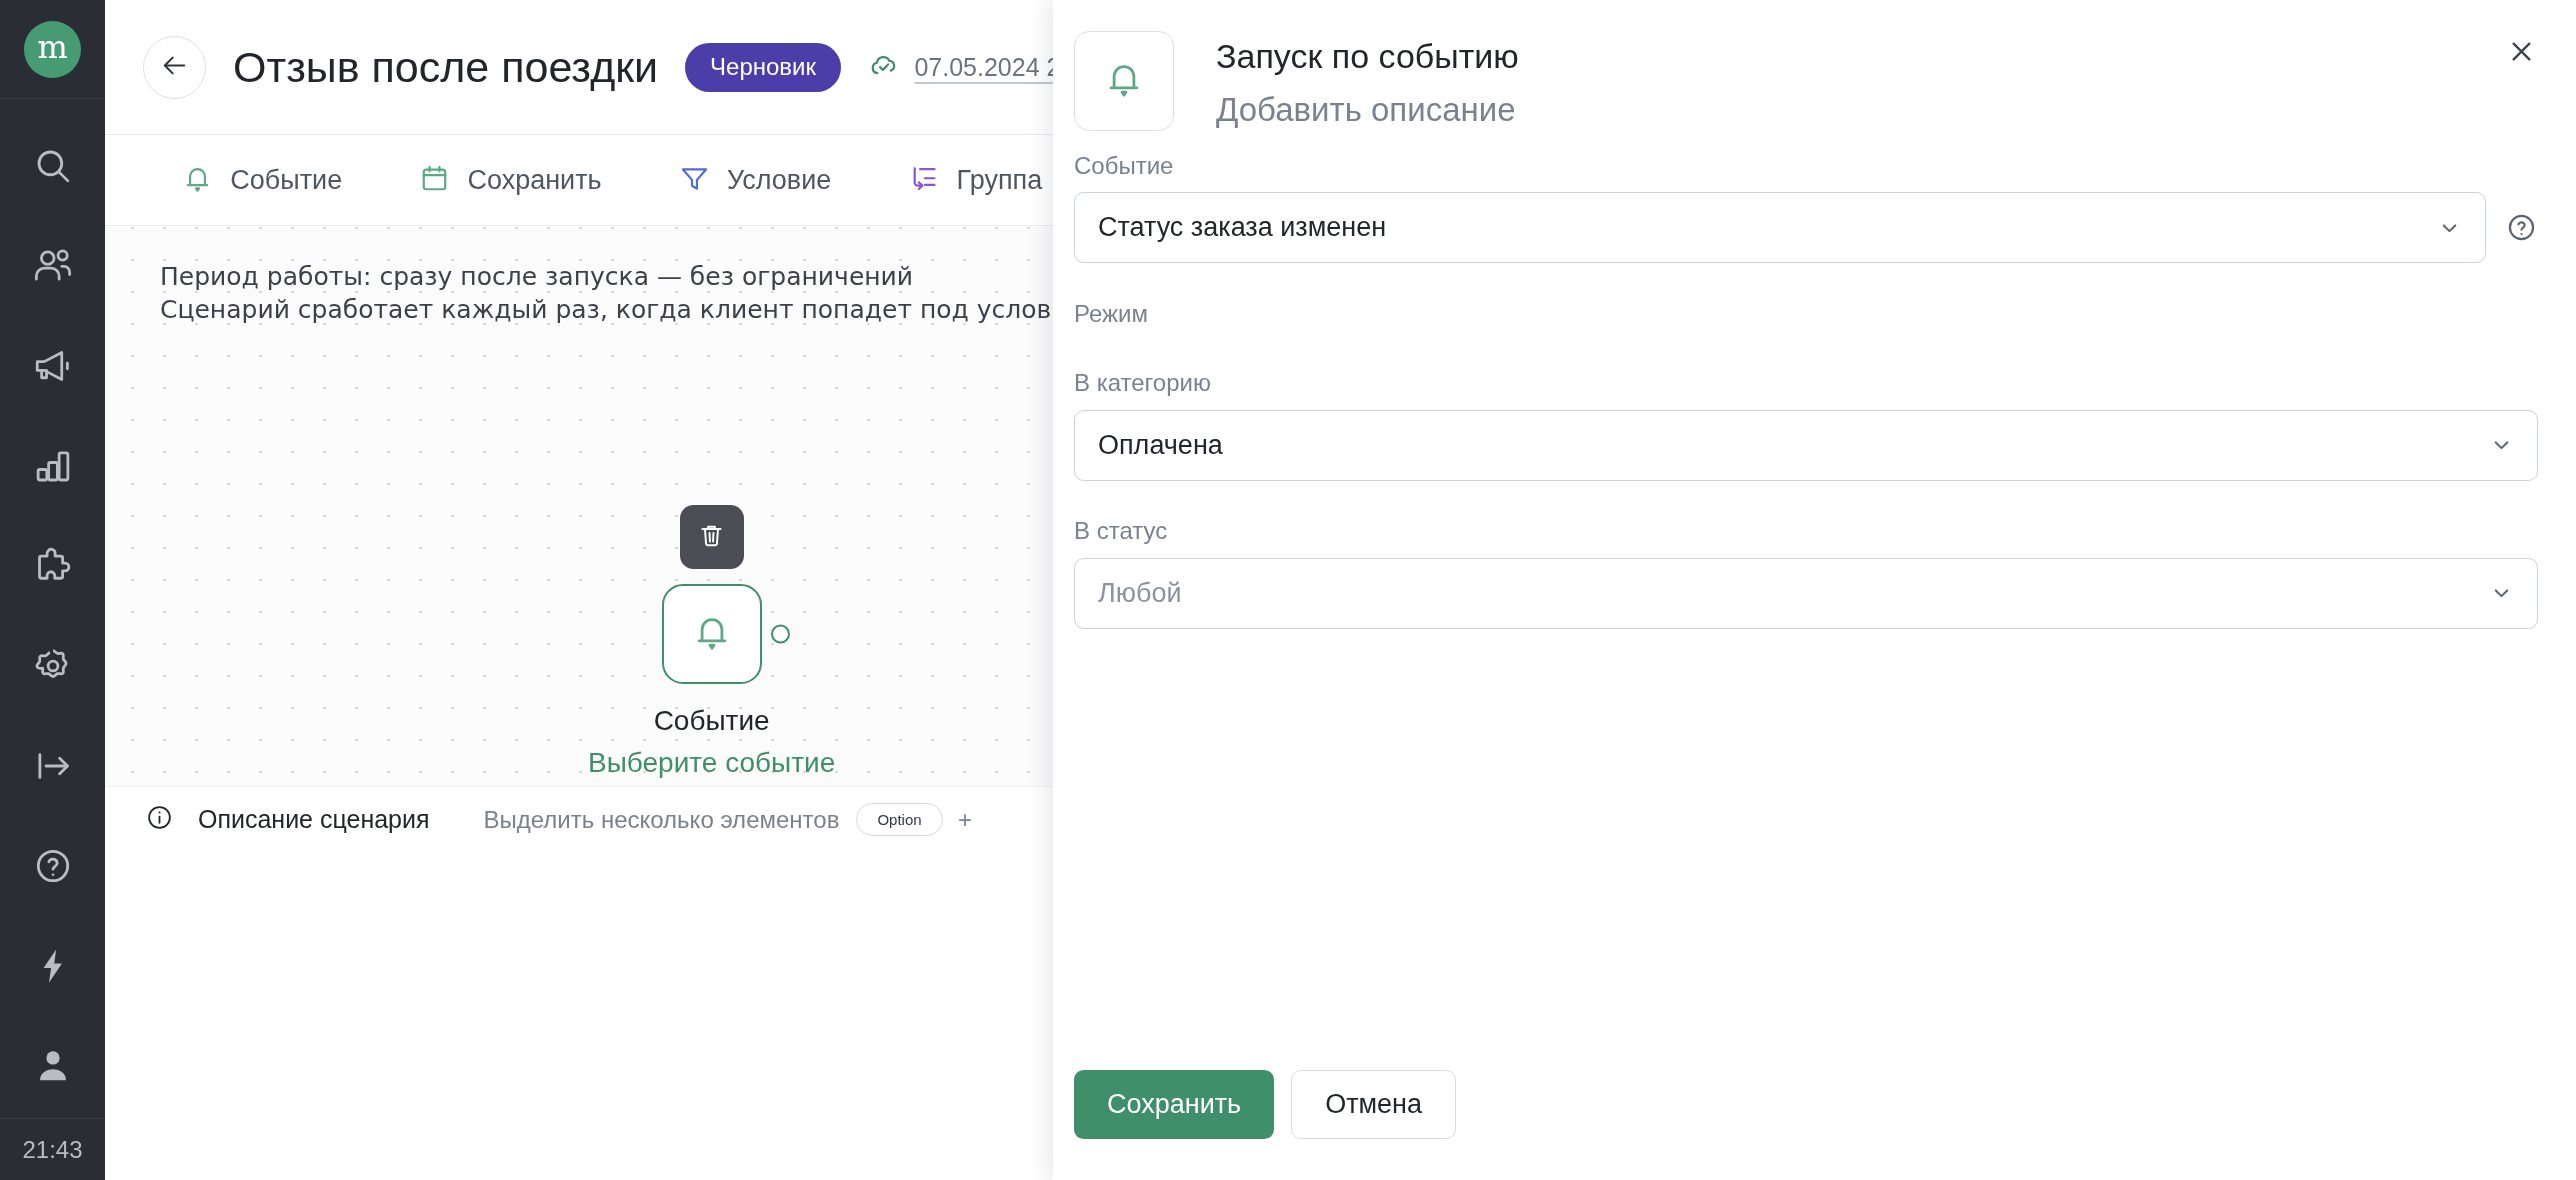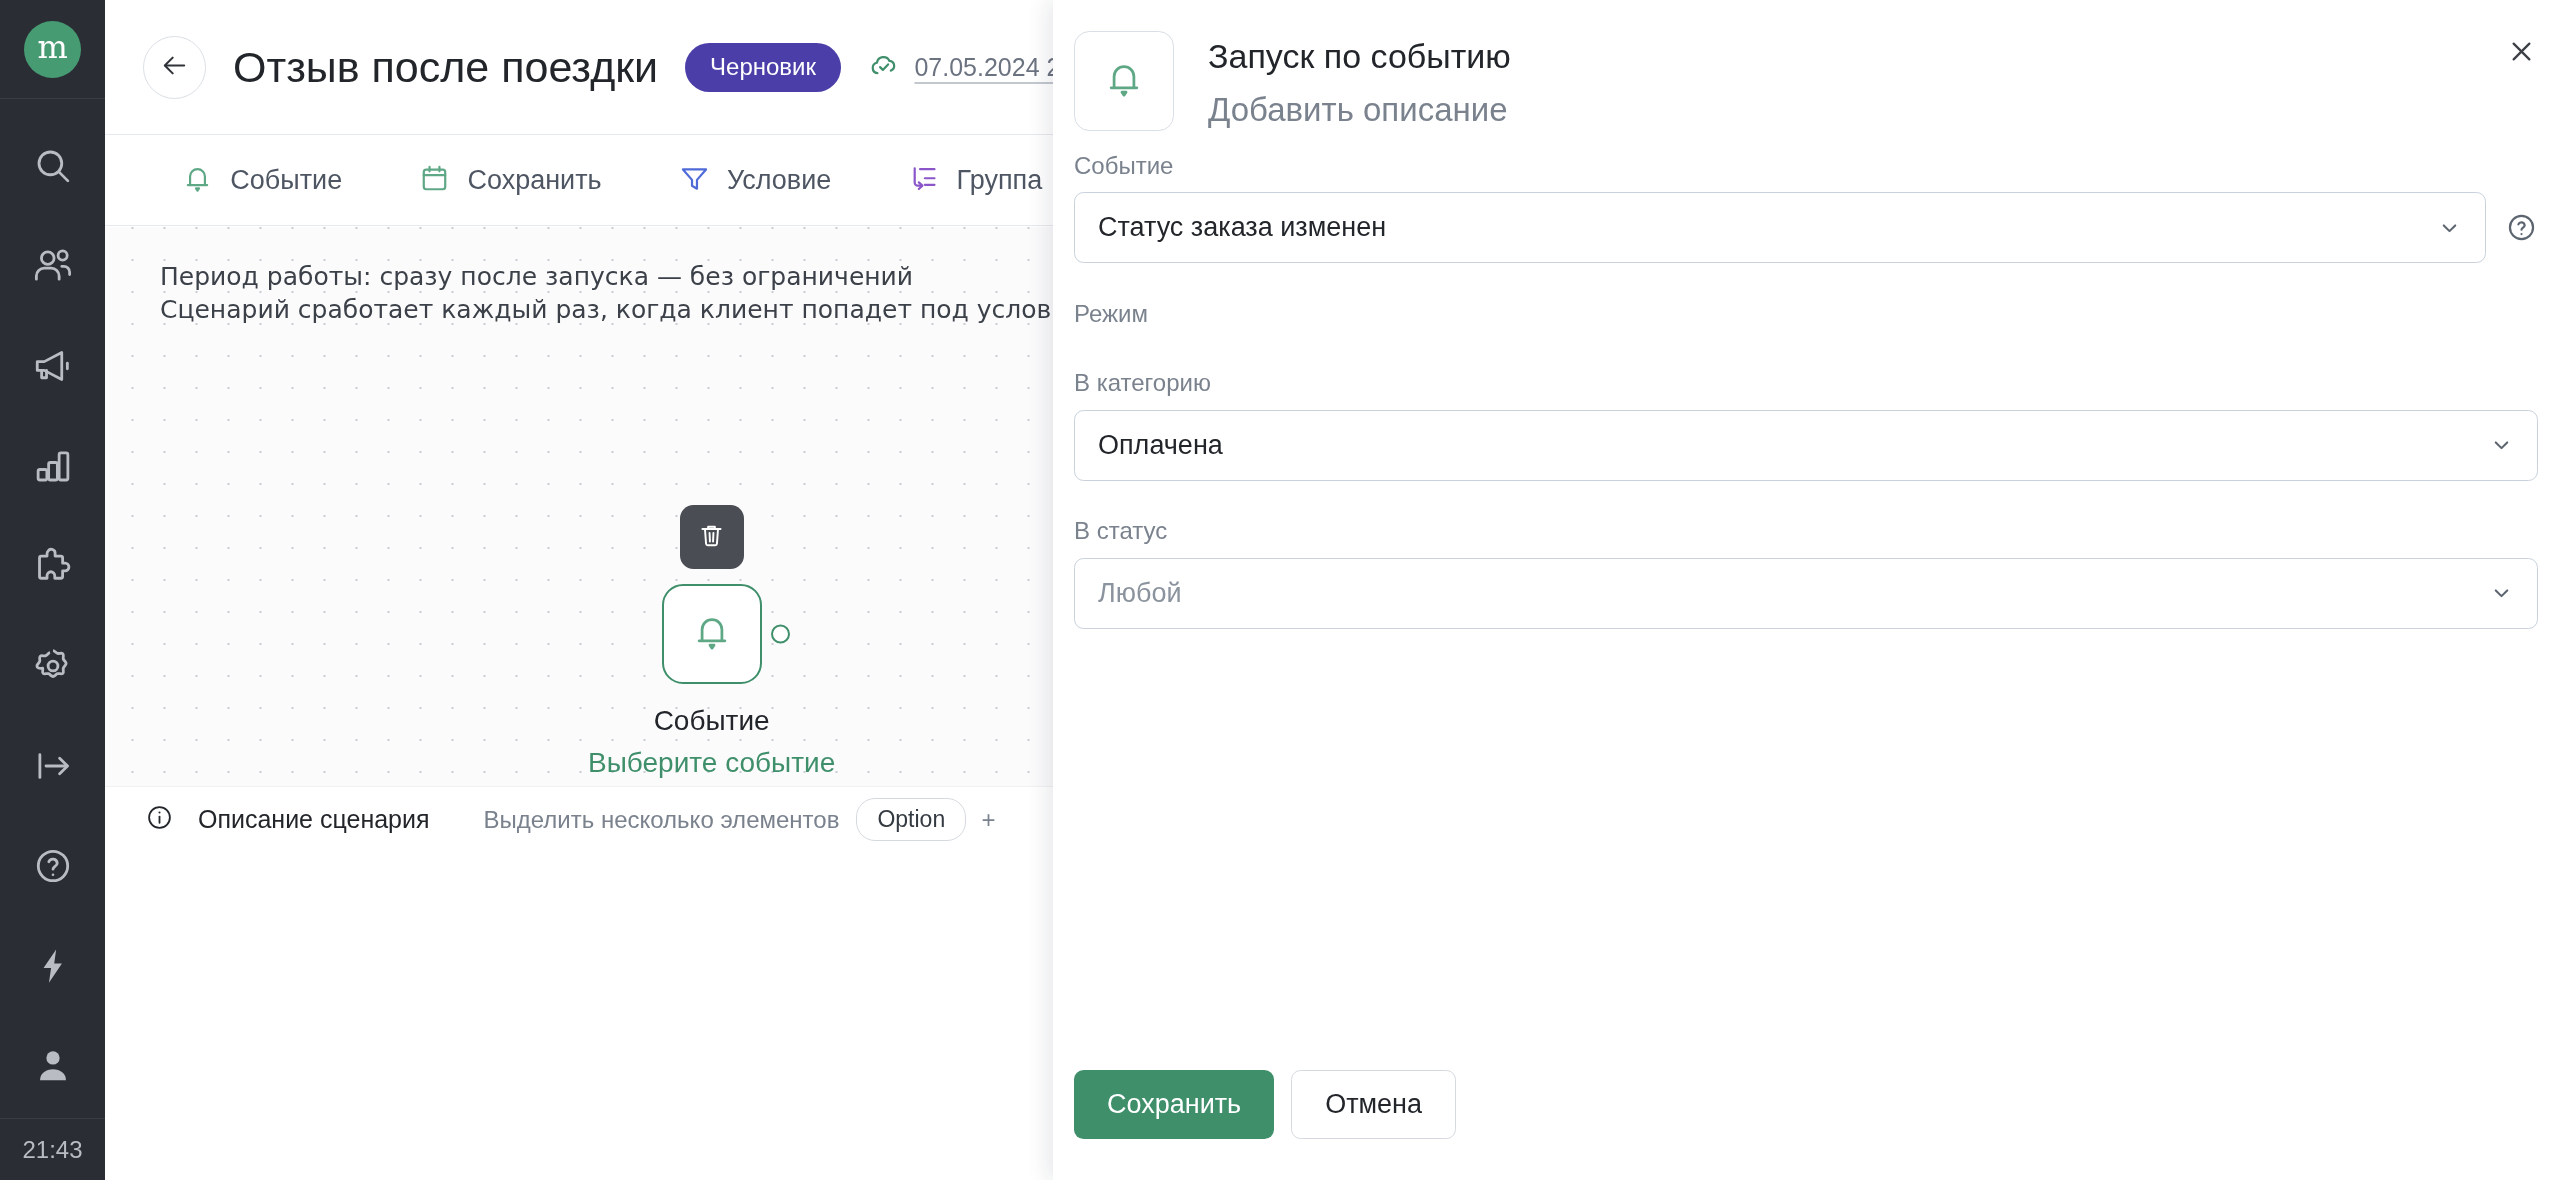--- a/index.html
+++ b/index.html
@@ -148,36 +148,36 @@
     display: flex; align-items: center; gap: 0;
     padding-left: 40px;
     box-shadow: 0 -1px 0 rgba(0,0,0,0.04);
   }
   .sb-group { display: flex; align-items: center; gap: 24px; white-space: nowrap; }
   .sb-desc { font-size: 25px; color: #22252a; }
   .sb-hint { font-size: 24px; color: #7a828e; margin-left: 54px; }
   .kbd {
     display: inline-flex; align-items: center; justify-content: center;
     border: 1.4px solid #d6dae0; border-radius: 19px;
-    padding: 6.7px 20px; font-size: 23px; color: #343a42; background: #fff;
+    padding: 6.7px 20px; font-size: 15px; color: #343a42; background: #fff;
     margin-left: 17px;
   }
   .sb-plus { font-size: 24px; color: #7a828e; margin-left: 15.3px; }
 
   
   .panel {
     position: absolute; top: 0; right: 0;
     width: 1523px; height: 1181px;
     background: #fff;
     box-shadow: -5.7px 0 21px rgba(24,32,48,0.10);
     z-index: 20;
     display: flex; flex-direction: column;
   }
   .panel-header {
-    display: flex; align-items: flex-start; gap: 0;
+    display: flex; align-items: flex-start; gap: 8px;
     padding: 27px 38px 0 21px;
     position: relative;
   }
   .panel-icon-box {
     width: 100px; height: 100px; flex: 0 0 100px;
     border: 1.4px solid #d9dfe6; border-radius: 15.3px;
     display: flex; align-items: center; justify-content: center;
     background: #fff; margin-top: 3.8px;
   }
   .panel-head-text { margin-left: 34px; padding-top: 9.6px; }

